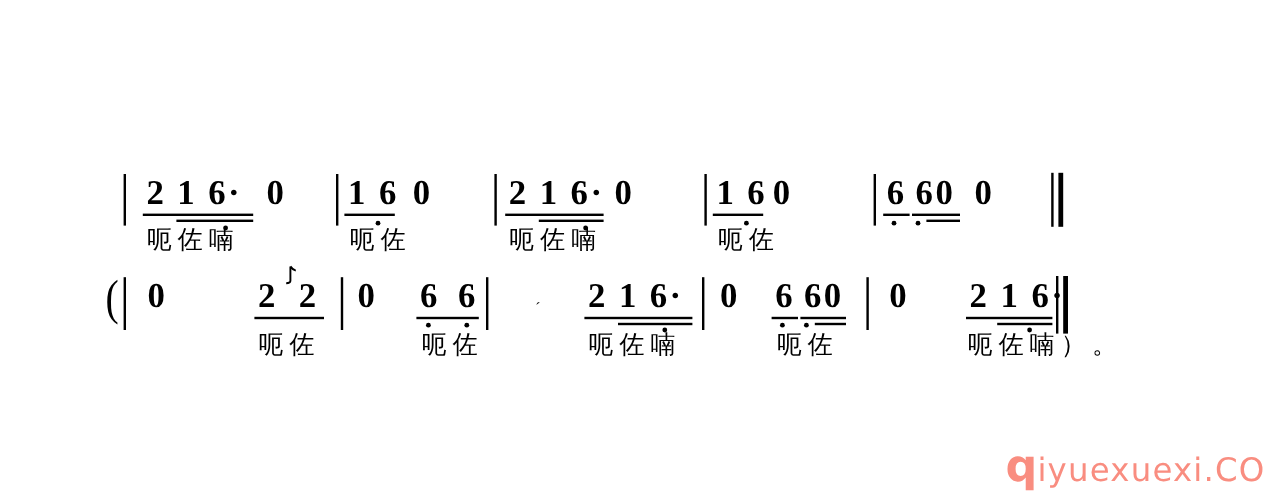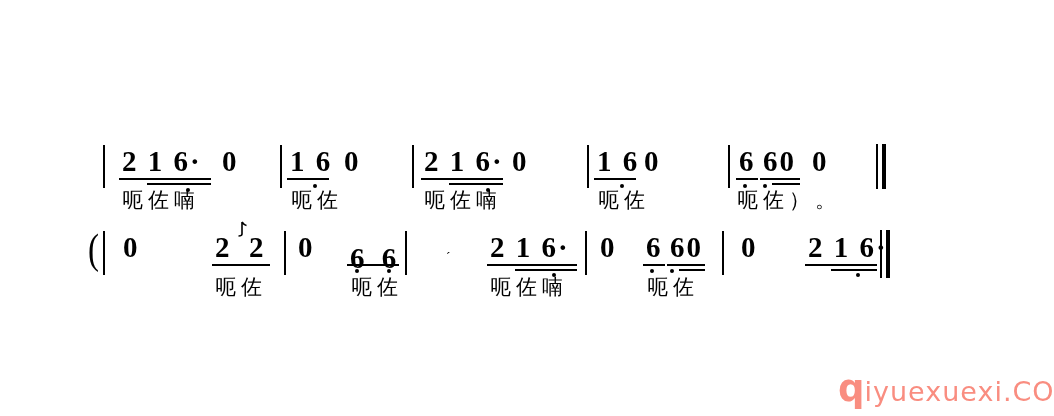--- a/index.html
+++ b/index.html
@@ -65,21 +65,20 @@
   <div class="bar" style="left:728px;top:145px;height:43px;"></div>
 
   <div class="num" style="left:739px;top:147px;">6</div>
   <div class="beam" style="left:736px;top:178px;width:22px;"></div>
   <div class="odot" style="left:743px;top:184px;"></div>
   <div class="num" style="left:763px;top:147px;letter-spacing:2px;">60</div>
   <div class="beam" style="left:760px;top:178px;width:40px;"></div>
   <div class="beam" style="left:772px;top:183px;width:28px;"></div>
   <div class="odot" style="left:763px;top:184px;"></div>
   <div class="num" style="left:812px;top:147px;">0</div>
-  <div class="lyr" style="left:737px;top:190px;">呃佐）。</div>
 
   <div class="bar" style="left:876px;top:144px;height:45px;"></div>
   <div class="bar thick" style="left:882px;top:144px;height:45px;"></div>
 
   <div class="paren" style="left:88px;top:229px;">(</div>
   <div class="bar" style="left:103px;top:231px;height:44px;"></div>
 
   <div class="num" style="left:123px;top:233px;">0</div>
   <div class="num" style="left:215px;top:233px;">2</div>
   <span class="orn" style="left:236px;top:220px;">
@@ -87,21 +86,21 @@
         <path d="M6 2 L6 14 Q6 16 2.5 16 M6 2 Q8 5 10.5 5.5" stroke="#000" stroke-width="1.6" fill="none"></path>
       </svg>
   </span>
   <div class="num" style="left:249px;top:233px;">2</div>
   <div class="beam" style="left:212px;top:264px;width:58px;"></div>
   <div class="lyr" style="left:215px;top:277px;">呃佐</div>
 
   <div class="bar" style="left:284px;top:231px;height:44px;"></div>
 
   <div class="num" style="left:298px;top:233px;">0</div>
-  <div class="num" style="left:350px;top:233px;letter-spacing:5px;margin-top:11px;">6 6</div>
+  <div class="num" style="left:350px;top:233px;letter-spacing:5px;">6 6</div>
   <div class="beam" style="left:347px;top:264px;width:52px;"></div>
   <div class="odot" style="left:355px;top:269px;"></div>
   <div class="odot" style="left:387px;top:269px;"></div>
   <div class="lyr" style="left:351px;top:277px;">呃佐</div>
 
   <div class="bar" style="left:405px;top:231px;height:44px;"></div>
 
   <div class="stray" style="left:446px;top:250px;">ˊ</div>
   <div class="num" style="left:490px;top:233px;letter-spacing:2px;">2 1 6·</div>
   <div class="beam" style="left:487px;top:264px;width:90px;"></div>
@@ -121,20 +120,21 @@
   <div class="odot" style="left:670px;top:269px;"></div>
   <div class="lyr" style="left:647px;top:277px;">呃佐</div>
 
   <div class="bar" style="left:722px;top:231px;height:44px;"></div>
 
   <div class="num" style="left:741px;top:233px;">0</div>
   <div class="num" style="left:808px;top:233px;letter-spacing:2px;">2 1 6·</div>
   <div class="beam" style="left:805px;top:264px;width:72px;"></div>
   <div class="beam" style="left:831px;top:269px;width:46px;"></div>
   <div class="odot" style="left:856px;top:273px;"></div>
+  <div class="lyr" style="left:806px;top:277px;">呃佐喃）。</div>
 
   <div class="bar" style="left:880px;top:230px;height:48px;"></div>
   <div class="bar thick" style="left:886px;top:230px;height:48px;"></div>
 
 
   <div class="watermark" style="left:838px;top:370px;color:#f98d80;">
     <span class="wm-q">q</span>
       <span class="wm-rest">iyuexuexi.COM</span>
   </div>
 

